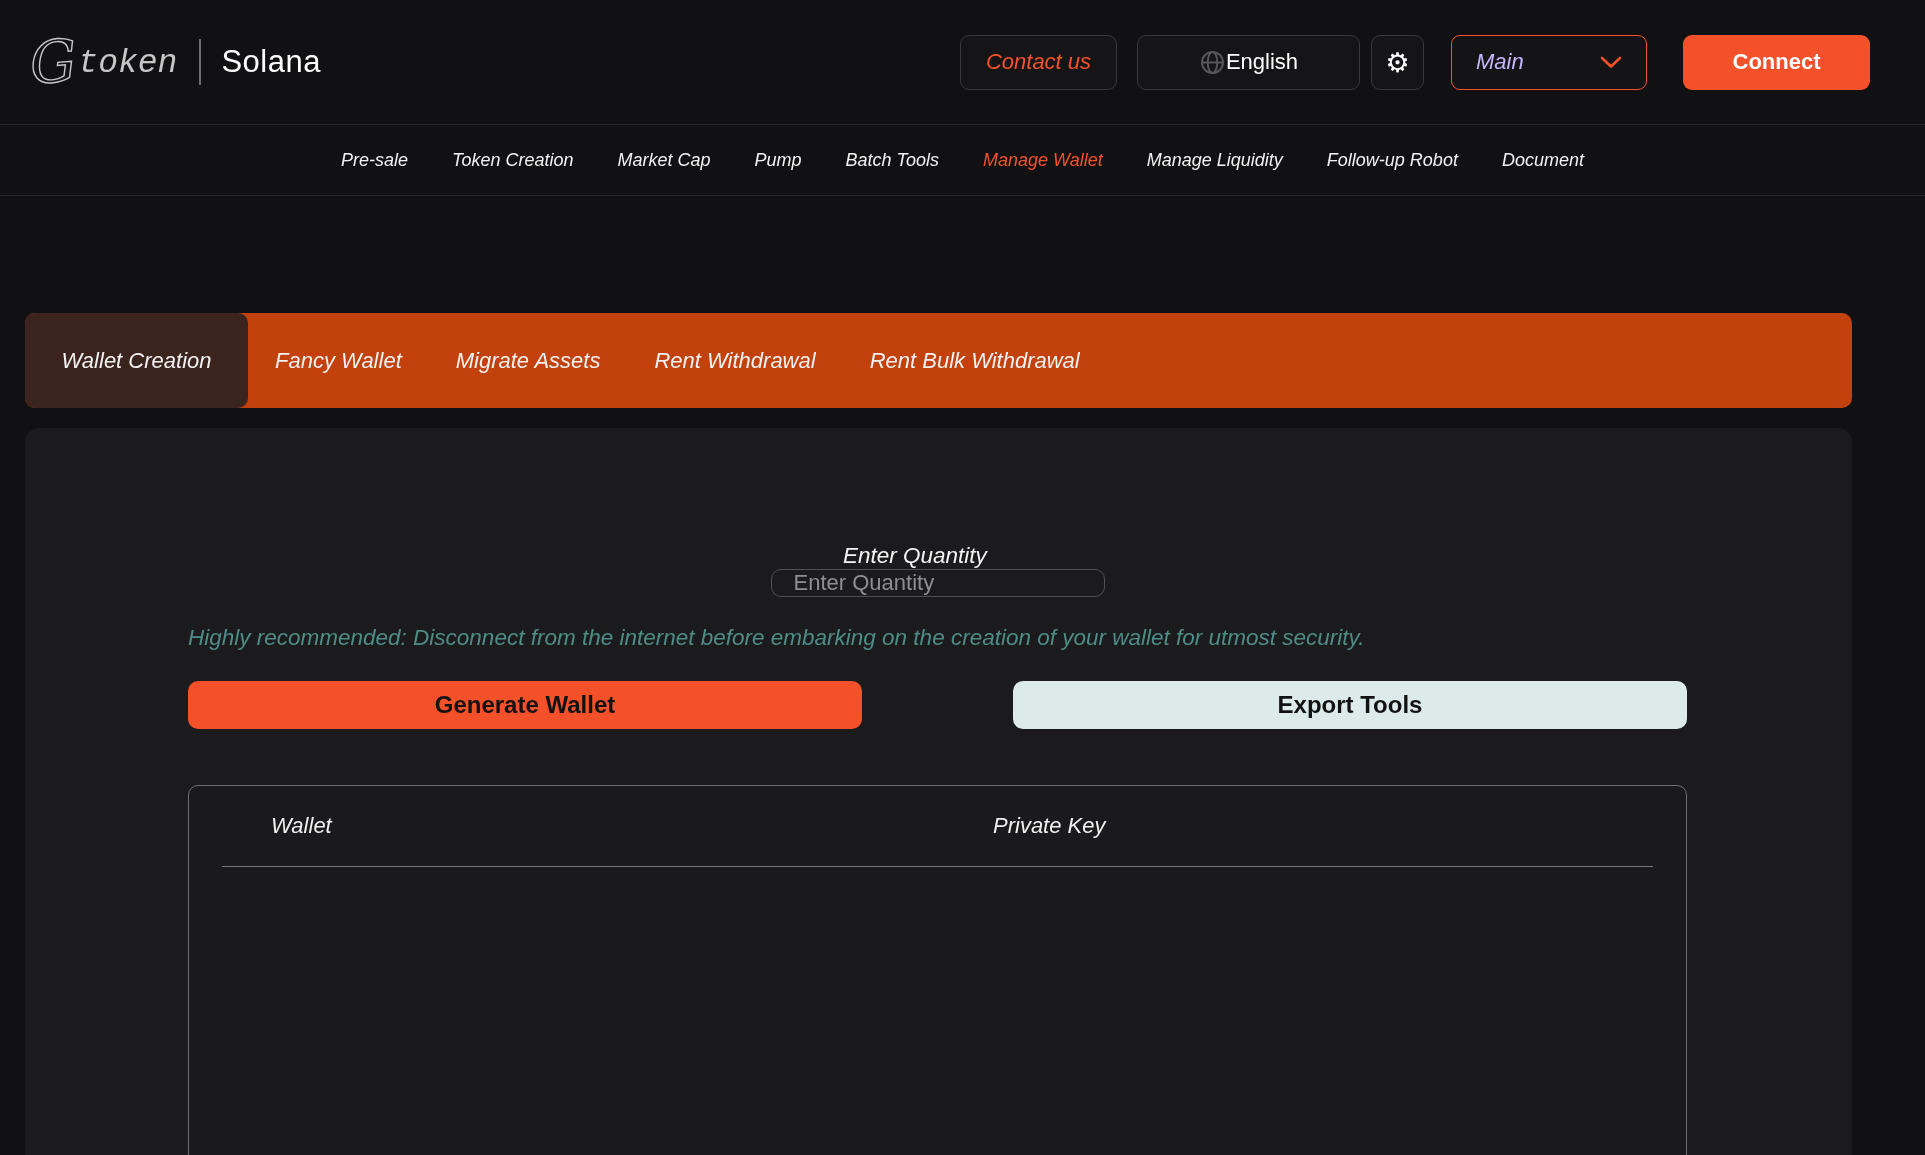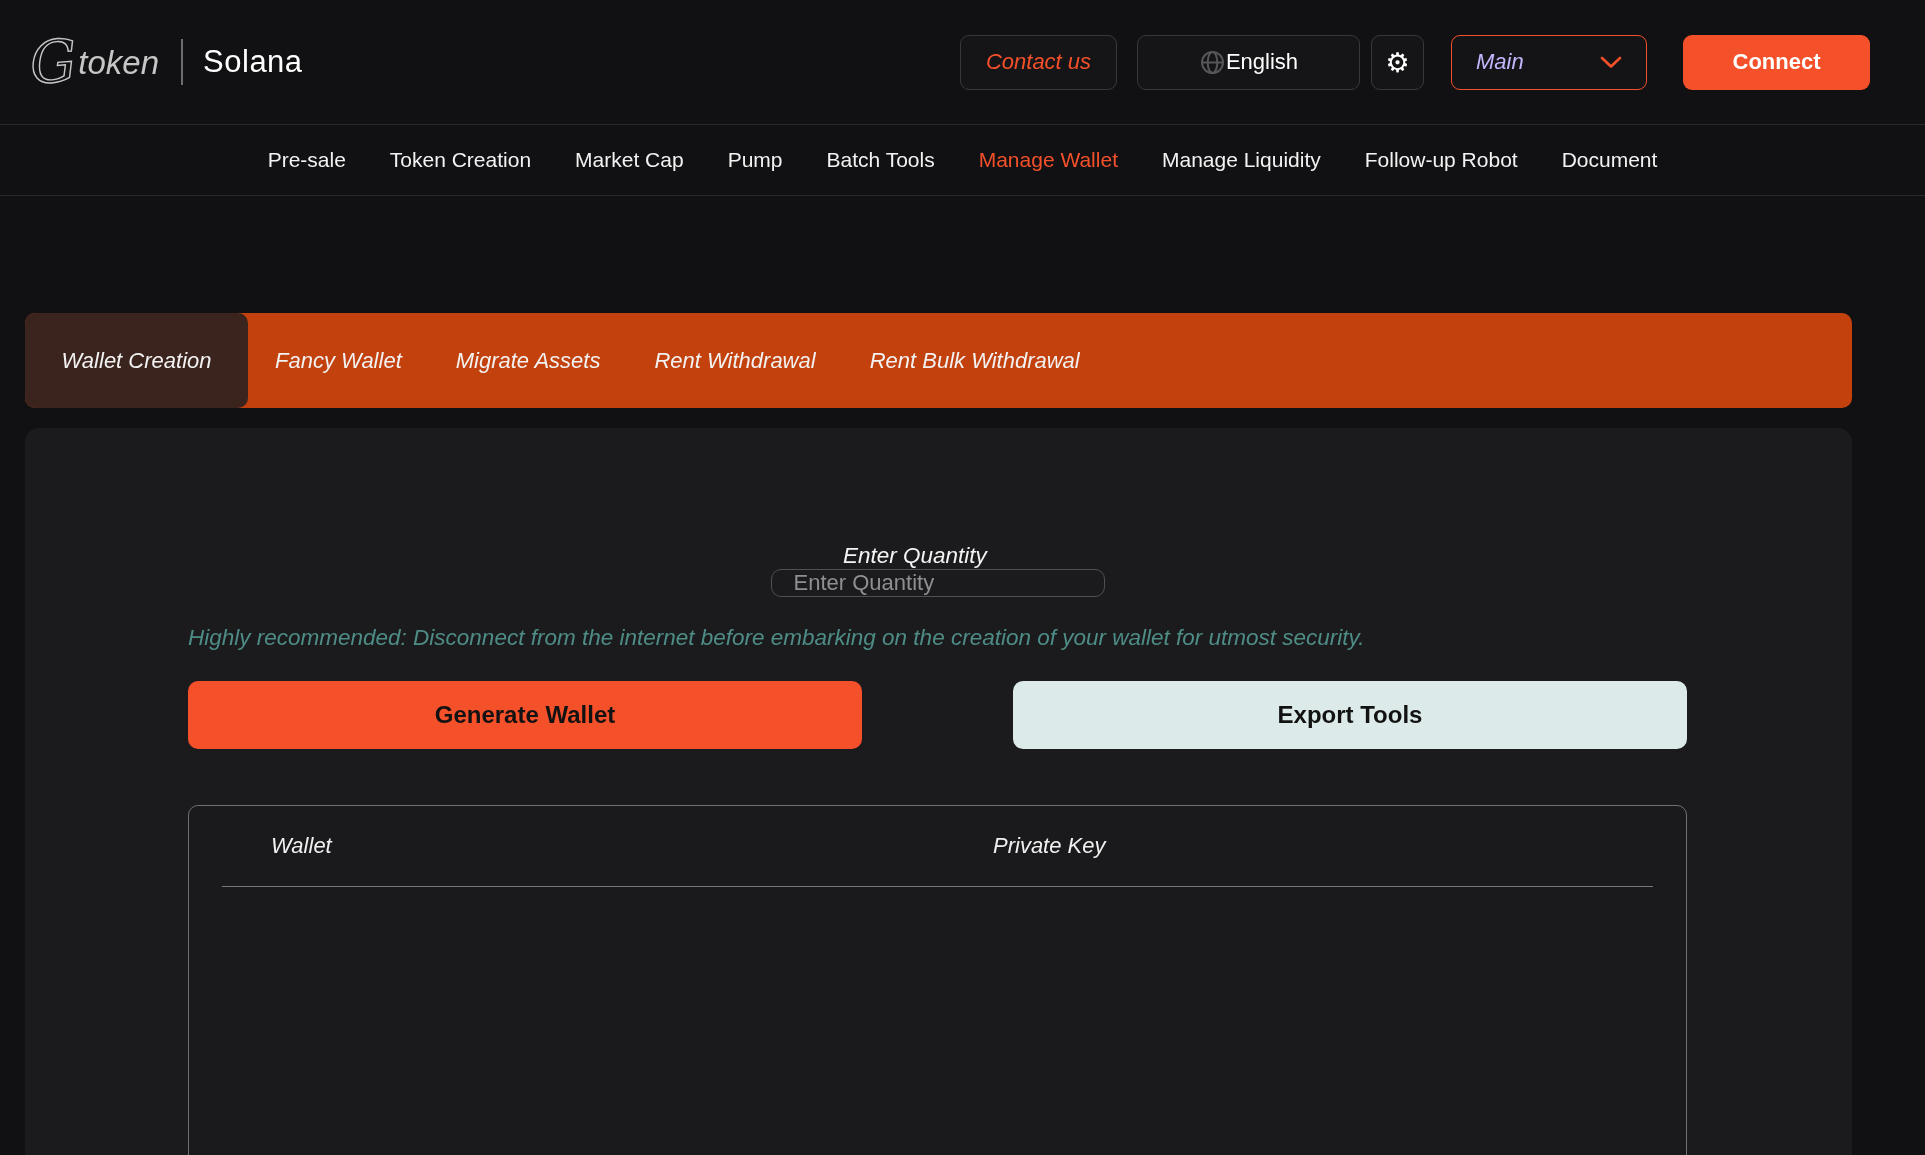--- a/index.html
+++ b/index.html
@@ -12,21 +12,21 @@
   }
 
   
   .header { height:124px; display:flex; align-items:center; padding:0 55px 0 30px; }
   .logo { display:flex; align-items:center; cursor:pointer; }
   .logo-g {
     font-family:"DejaVu Serif", serif; font-style:italic; font-size:58px; line-height:1;
     color:transparent; -webkit-text-stroke:1.4px #c6c6c6; transform:rotate(-4deg);
   }
   .logo-token {
-    font-family:Liberation Sans, sans-serif; font-style:italic; font-size:33px;
+    font-family:Liberation Mono, monospace; font-style:italic; font-size:33px;
     color:#c6c6c6; margin-left:2px; margin-top:2px;
   }
   .logo-sep { width:2px; height:46px; background:#6d6d70; margin:0 20px 0 22px; }
   .logo-network { font-size:31px; color:#ffffff; letter-spacing:.5px; }
 
   .hdr-group { margin-left:auto; display:flex; align-items:center;padding-left:36px; }
   .hdr-btn {
     height:55px; border:1px solid #38383b; border-radius:9px; background:#151517;
     display:flex; align-items:center; justify-content:center; cursor:pointer;
   }
@@ -39,21 +39,21 @@
               justify-content:space-between; padding:0 24px; }
   .main-label { font-style:italic; font-size:22px; color:#c4b5fd; }
   .connect-btn { width:187px; margin-left:36px; border:none; background:#f4502a;
                  font-size:22px; font-weight:bold; color:#ffffff; }
 
   
   .nav {
     height:72px; border-top:1px solid #29292c; border-bottom:1px solid #29292c;
     display:flex; align-items:center; justify-content:center; gap:44px;
   }
-  .nav-item { font-size:21px; color:#f2f2f2; cursor:pointer; white-space:nowrap; }
+  .nav-item { font-style:italic; font-size:18px; color:#f2f2f2; cursor:pointer; white-space:nowrap; }
   .nav-item.active { color:#f4502a;text-align:right; }
 
   
   .tabstrip-spacer { height:117px; }
   .tabstrip {
     margin-left:25px; width:1827px; height:95px; background:#c2410c;
     border-radius:10px; display:flex; align-items:stretch;
   }
   .tab { display:flex; align-items:center; justify-content:center; padding:0 27px;
          font-style:italic; font-size:22px; color:#f2f2f2; cursor:pointer; white-space:nowrap; }
@@ -70,21 +70,21 @@
   .qty-input {
     flex:1; height:67px; background:transparent; border:1px solid #505054; border-radius:10px;
     padding:0 22px; font-family:"Liberation Sans", sans-serif; font-size:22px; color:#e6e6e6; outline:none;
   }
   .qty-input::placeholder { color:#8f8f93; }
 
   .notice { margin-top:28px; font-style:italic; font-size:22.5px; color:#4e8c86; }
 
   .btn-row { margin-top:30px; display:flex; justify-content:space-between; }
   .action-btn {
-    width:674px; height:68px; border:none; border-radius:10px; cursor:pointer;
+    width:674px; height:48px; border:none; border-radius:10px; cursor:pointer;
     font-family:"Liberation Sans", sans-serif; font-size:24px; font-weight:bold; color:#121212;
     display:flex; align-items:center; justify-content:center;
   }
   .generate-btn { background:#f4502a; }
   .export-btn { background:#dcebe9; }
 
   .wallet-table {
     margin-top:56px; height:500px; border:1px solid #707074; border-radius:10px;
     background:#1a1a1c; overflow:hidden;
   }

